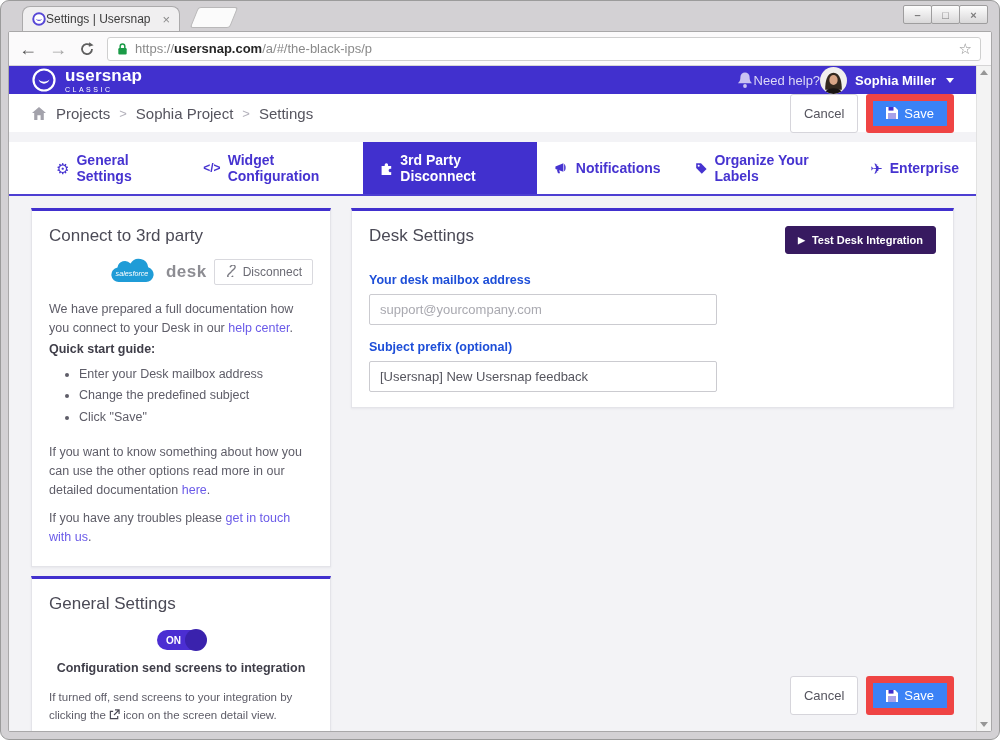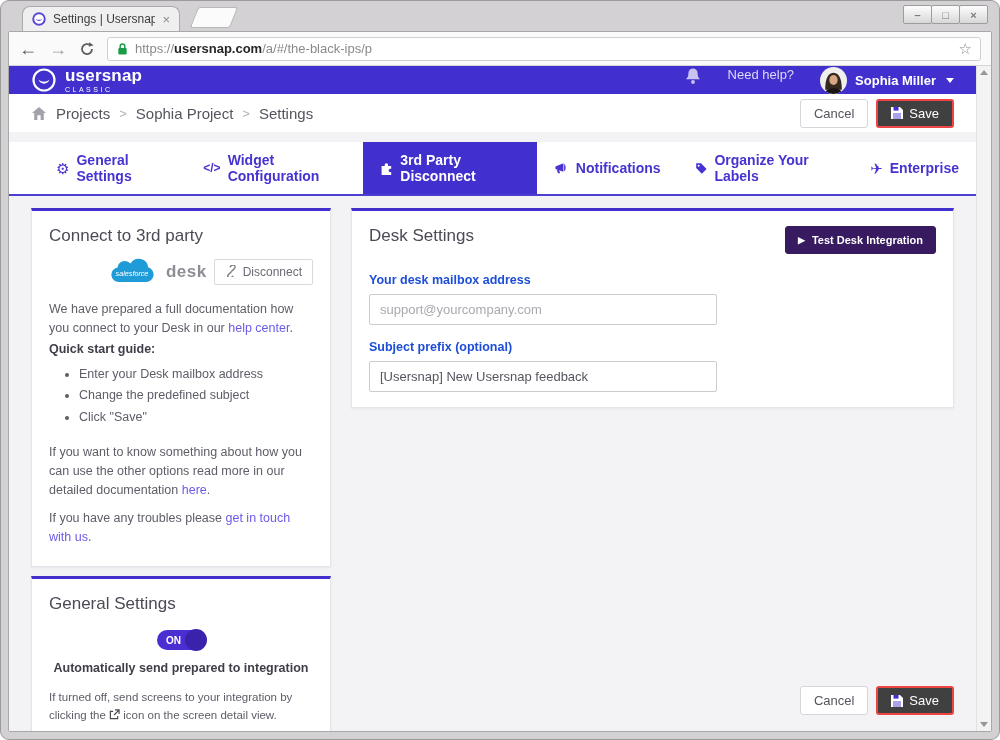--- a/index.html
+++ b/index.html
@@ -3,21 +3,21 @@
 <meta charset="utf-8">
 <style>
   * { box-sizing: border-box; margin: 0; padding: 0; }
   html,body { background:#fff; font-family:"Liberation Sans", sans-serif; }
   .window { width:1000px; height:740px; background:#d3d1d4; border:1px solid #9b9b9b;
             border-radius:9px; padding:0 7px 7px; display:flex; flex-direction:column; overflow:hidden; }
   
   .tabstrip { height:30px; position:relative; flex:none; }
   .btab { position:absolute; left:14px; top:5px; width:158px; height:25px; background:#f0eff0;
           border:1px solid #abaaab; border-bottom:none; border-radius:8px 8px 0 0;
-          display:flex; align-items:center; gap:7px; padding:0 9px; font-size:12px; color:#3c3c3c; }
+          display:flex; align-items:center; padding:0 9px; font-size:12px; color:#3c3c3c; }
   .btab-title { flex:1; white-space:nowrap; overflow:hidden; }
   .btab-close { color:#8a8a8a; font-size:13px; line-height:1; }
   .newtab { position:absolute; left:186px; top:6px; width:40px; height:21px; background:#fbfbfb;
             border:1px solid #b9b8b9; border-radius:3px; transform:skewX(-22deg); }
   .winctrls { position:absolute; right:4px; top:4px; display:flex; }
   .winbtn { width:29px; height:19px; border:1px solid #9e9d9e; background:linear-gradient(#fdfdfd,#d9d8d9);
             color:#7c7b7c; font-size:11px; display:flex; align-items:center; justify-content:center;
             margin-left:-1px; border-radius:2px; font-weight:bold; }
   
   .browser { flex:1; border:1px solid #a9a8a9; background:#fff; display:flex; flex-direction:column; overflow:hidden; border-radius:2px; }
@@ -35,33 +35,33 @@
   .scrollbar { width:15px; flex:none; background:#f3f3f3; border-left:1px solid #e2e2e2;
                display:flex; flex-direction:column; justify-content:space-between; align-items:center; padding:4px 0; }
   .scroll-arrow-up { width:0; height:0; border-left:4px solid transparent; border-right:4px solid transparent; border-bottom:5px solid #969696; }
   .scroll-arrow-down { width:0; height:0; border-left:4px solid transparent; border-right:4px solid transparent; border-top:5px solid #969696; }
   
   .appheader { height:28px; background:#4130ce; display:flex; align-items:center; padding:0 22px; flex:none; }
   .logo { display:flex; align-items:center; gap:8px; }
   .logo-txt { color:#fff; line-height:1; }
   .logo-name { font-size:17px; font-weight:bold; letter-spacing:.2px; }
   .logo-sub { font-size:7px; letter-spacing:2.5px; margin-top:2px; }
-  .hdr-right { margin-left:auto; display:flex; gap:26px; }
+  .hdr-right { margin-left:auto; display:flex; align-items:center; }
   .need-help { color:#ddd9f7; font-size:13px; }
   .user { display:flex; align-items:center; gap:8px; }
   .user-name { color:#fff; font-size:13px; font-weight:bold; }
   .caret-down { width:0; height:0; border-left:4px solid transparent; border-right:4px solid transparent; border-top:5px solid #fff; margin-left:2px; }
   
   .crumbbar { height:38px; background:#fff; display:flex; align-items:center; padding:0 22px; gap:9px; flex:none; }
   .crumb { font-size:15px; color:#55545e; }
   .crumb-sep { font-size:13px; color:#b3b1bb; }
   .crumb-actions { margin-left:auto; display:flex; gap:8px; }
   .btn { font-size:13px; border-radius:3px; padding:5px 13px; display:inline-flex; align-items:center; gap:6px; cursor:default; }
   .btn-cancel { background:#fff; border:1px solid #d6d5db; color:#55545e; }
-  .btn-save { background:#404040; border:2px solid #ef4444; color:#fff; }
+  .btn-save { background:#3b82f6; border:7px solid #ef4444; color:#fff; }
   
   .tabsrow { margin-top:10px; background:#fff; border-bottom:2px solid #4d3ed2; display:flex; padding-left:30px; flex:none; }
   .stab { display:flex; align-items:center; gap:7px; padding:10px 17px; font-size:14px; font-weight:bold; color:#4633d0; }
   .stab.active { background:#4130ce; color:#fff; }
   .stab .glyph { font-size:15px; line-height:1; font-weight:normal; }
   .stab .glyph-code { font-size:12px; font-weight:bold; }
   
   .content { flex:1; position:relative; padding:12px 22px; display:flex; gap:20px; align-items:flex-start; overflow:hidden; }
   .card { background:#fff; border:1px solid #e4e4e9; border-top:3px solid #4130ce;
           box-shadow:0 1px 2px rgba(40,40,60,.06); padding:15px 17px; }
@@ -265,21 +265,21 @@
             </div>
 
             <div class="card">
               <div class="card-title">General Settings</div>
 
               <div class="toggle-row">
                 <span class="toggle on">
                   <span class="tg-txt">ON</span>
                   <span class="knob"></span>
                 </span>
-                <span class="toggle-label">Automatically send prepared to integration</span>
+                <span class="toggle-label">Configuration send screens to integration</span>
               </div>
               <div class="toggle-desc"><span>If turned off, send screens to your integration by clicking the </span><svg class="inline-ico" width="11" height="11" viewBox="0 0 12 12">
                     <path d="M4.5 2.5 H1.5 V10.5 H9.5 V7.5" fill="none" stroke="#4b4a55" stroke-width="1.3"></path>
                     <path d="M6.5 1 H11 V5.5 M11 1 L5.5 6.5" fill="none" stroke="#4b4a55" stroke-width="1.3"></path>
                   </svg><span> icon on the screen detail view.</span></div>
 
               <div class="toggle-row">
 
                 <span class="toggle-label">Close screen when sent to integration</span>
               </div>

